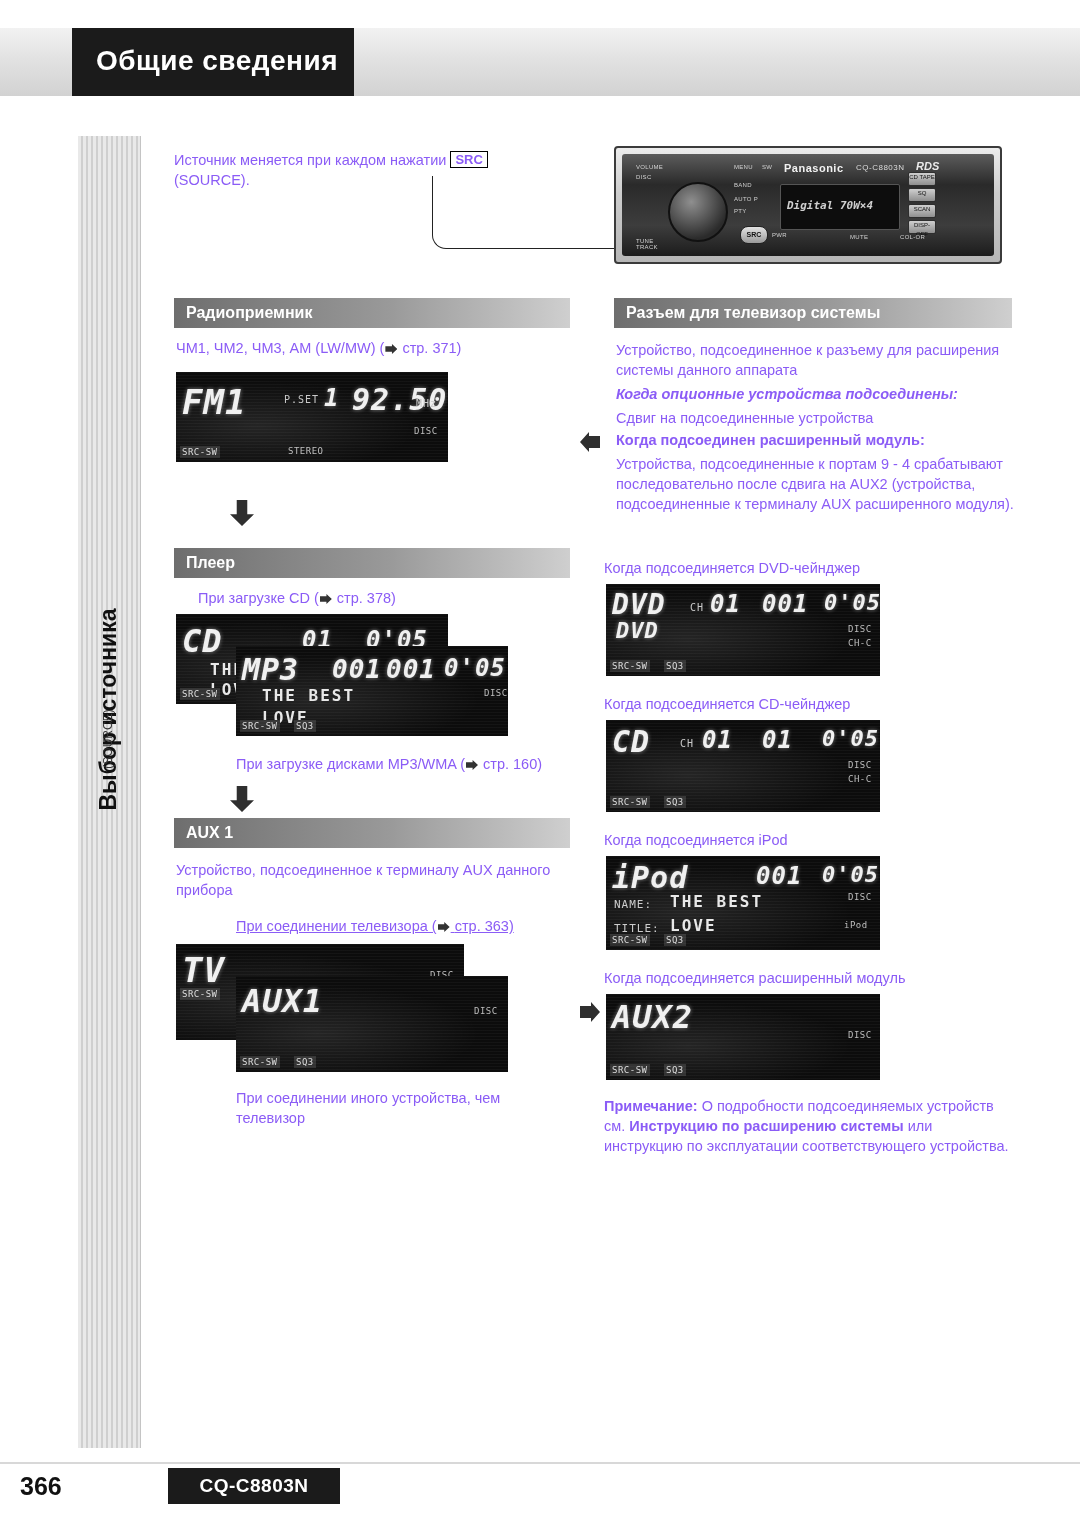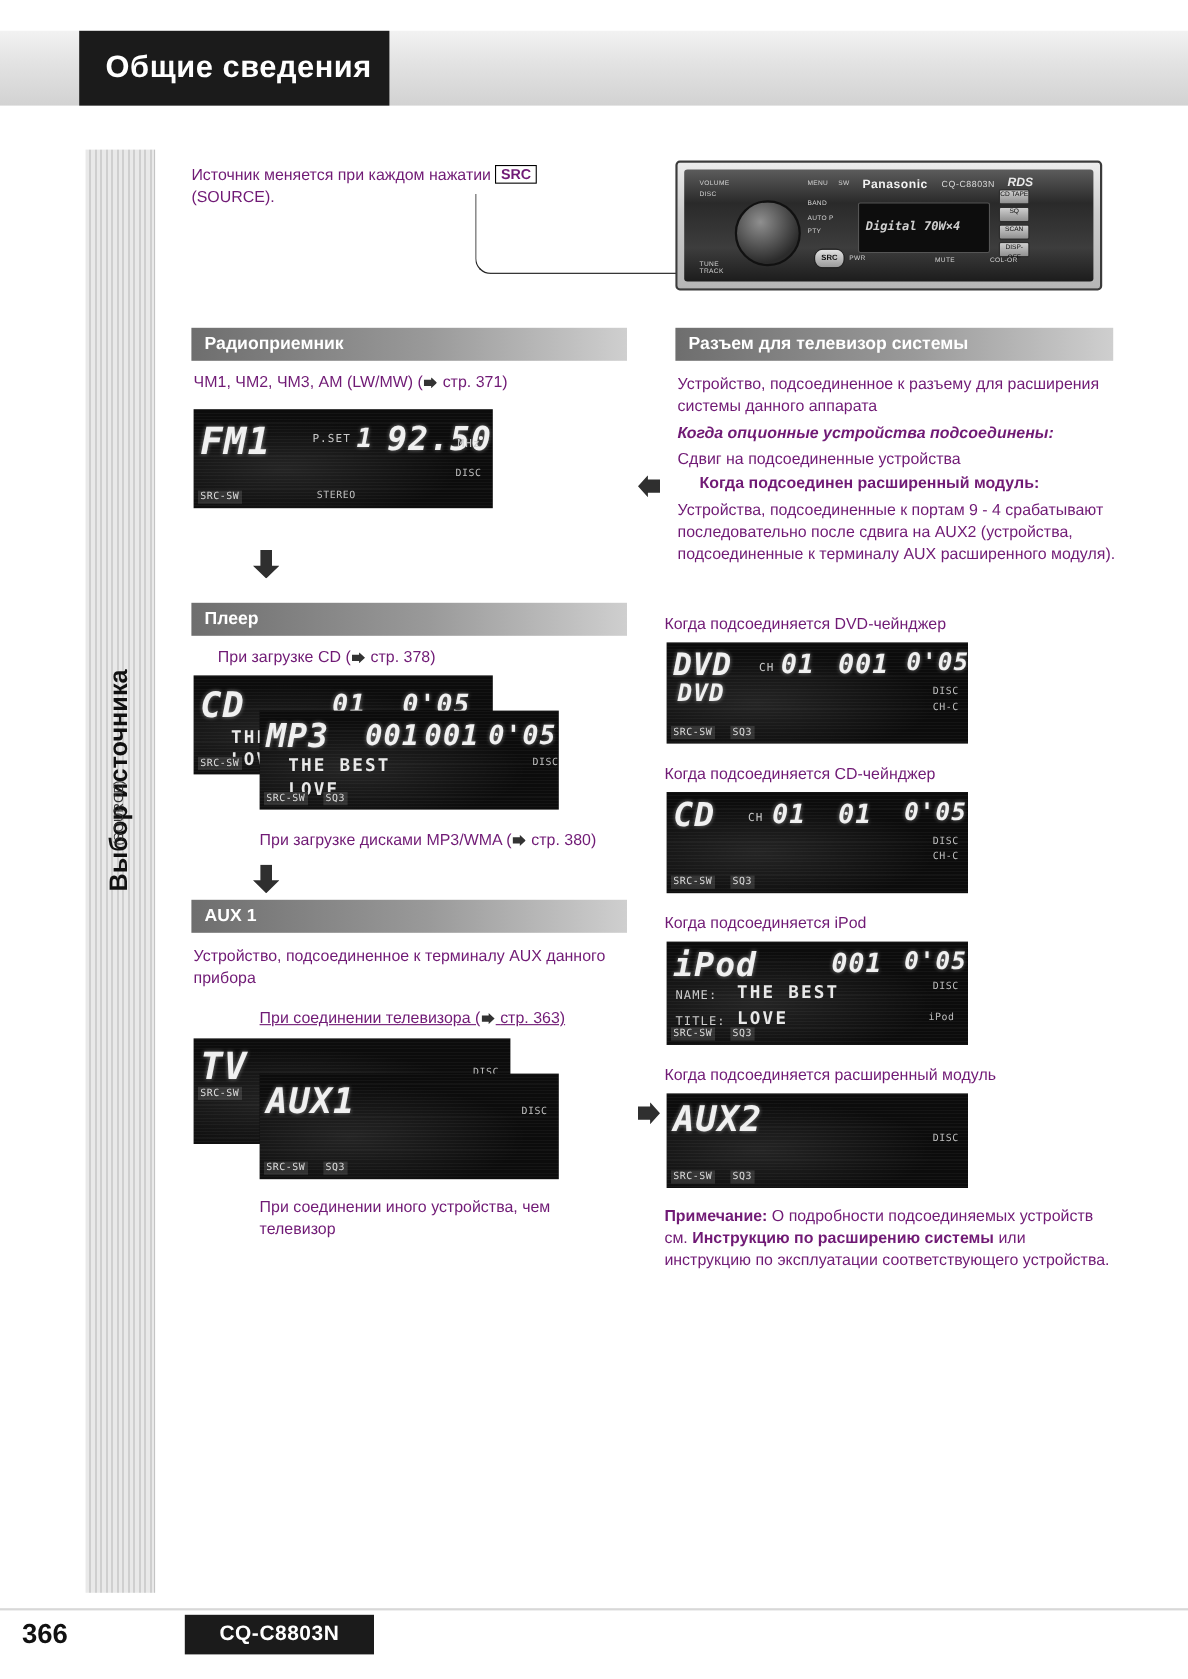--- a/index.html
+++ b/index.html
@@ -70,21 +70,21 @@
     width: 320px;
     transform: rotate(-90deg);
     transform-origin: 50% 50%;
     text-align: center;
     font-size: 12px;
     color: #333;
     white-space: nowrap;
   }
 
   
-  .txt { position: absolute; font-size: 14.5px; line-height: 20px; color: #701a75; }
+  .txt { position: absolute; font-size: 14.5px; line-height: 20px; color: #8b5cf6; }
   .bold { font-weight: bold; }
 
   .key-box {
     display: inline-block;
     border: 1px solid #000;
     padding: 0 4px;
     font-size: 13px;
     font-weight: bold;
     line-height: 15px;
     vertical-align: 1px;
@@ -372,21 +372,21 @@
   <div class="big" style="left:150px; top:8px; font-size:26px;">001</div>
   <div class="big" style="left:208px; top:8px; font-size:24px;">0'05</div>
   <div class="tiny" style="left:248px; top:42px;">DISC</div>
   <div class="mid" style="left:26px; top:40px; font-size:16px; letter-spacing:2px;">THE BEST</div>
   <div class="mid" style="left:26px; top:62px; font-size:16px; letter-spacing:2px;">LOVE</div>
   <div class="bl" style="left:4px; top:74px;">SRC-SW</div>
   <div class="bl" style="left:58px; top:74px;">SQ3</div>
 </div>
 
 <div class="txt" style="left:236px; top:754px; width:360px;">
-  <span>При загрузке дисками MP3/WMA (</span><span class="arrow-r"></span> <span>стр. 380)</span>
+  <span>При загрузке дисками MP3/WMA (</span><span class="arrow-r"></span> <span>стр. 160)</span>
 </div>
 
 <div class="arrow-down" style="left:230px; top:786px;"></div>
 
 <div class="sec-bar" style="left:174px; top:818px; width:396px;">AUX 1</div>
 
 <div class="txt" style="left:176px; top:860px; width:398px;">Устройство, подсоединенное к терминалу AUX данного прибора</div>
 
 <div class="txt" style="left:236px; top:916px; width:360px;text-decoration:underline;">
   <span>При соединении телевизора (</span><span class="arrow-r"></span> <span>стр. 363)</span>
@@ -407,21 +407,21 @@
 
 <div class="txt" style="left:236px; top:1088px; width:320px;">При соединении иного устройства, чем телевизор</div>
 
 <div class="sec-bar" style="left:614px; top:298px; width:398px;">Разъем для телевизор системы</div>
 
 <div class="txt" style="left:616px; top:340px; width:400px;">Устройство, подсоединенное к разъему для расширения системы данного аппарата</div>
 <div class="txt bold" style="left:616px; top:384px; width:400px;font-style:italic;">Когда опционные устройства подсоединены:</div>
 <div class="txt" style="left:616px; top:408px; width:400px;">Сдвиг на подсоединенные устройства</div>
 
 <div class="arrow-left-blk" style="left:580px; top:432px;"></div>
-<div class="txt bold" style="left:616px; top:430px; width:400px;margin-left:20px;">Когда подсоединен расширенный модуль:</div>
+<div class="txt bold" style="left:616px; top:430px; width:400px;">Когда подсоединен расширенный модуль:</div>
 <div class="txt" style="left:616px; top:454px; width:404px;">Устройства, подсоединенные к портам 9 - 4 срабатывают последовательно после сдвига на AUX2 (устройства, подсоединенные к терминалу AUX расширенного модуля).</div>
 
 <div class="txt" style="left:604px; top:558px; width:400px;">Когда подсоединяется DVD-чейнджер</div>
 <div class="lcd" style="left:606px; top:584px; width:274px; height:92px;">
   <div class="big" style="left:6px; top:4px; font-size:28px;">DVD</div>
   <div class="sm" style="left:84px; top:18px;">CH</div>
   <div class="big" style="left:104px; top:6px; font-size:24px;">01</div>
   <div class="big" style="left:156px; top:6px; font-size:24px;">001</div>
   <div class="big" style="left:218px; top:6px; font-size:22px;">0'05</div>
   <div class="tiny" style="left:242px; top:40px;">DISC</div>

